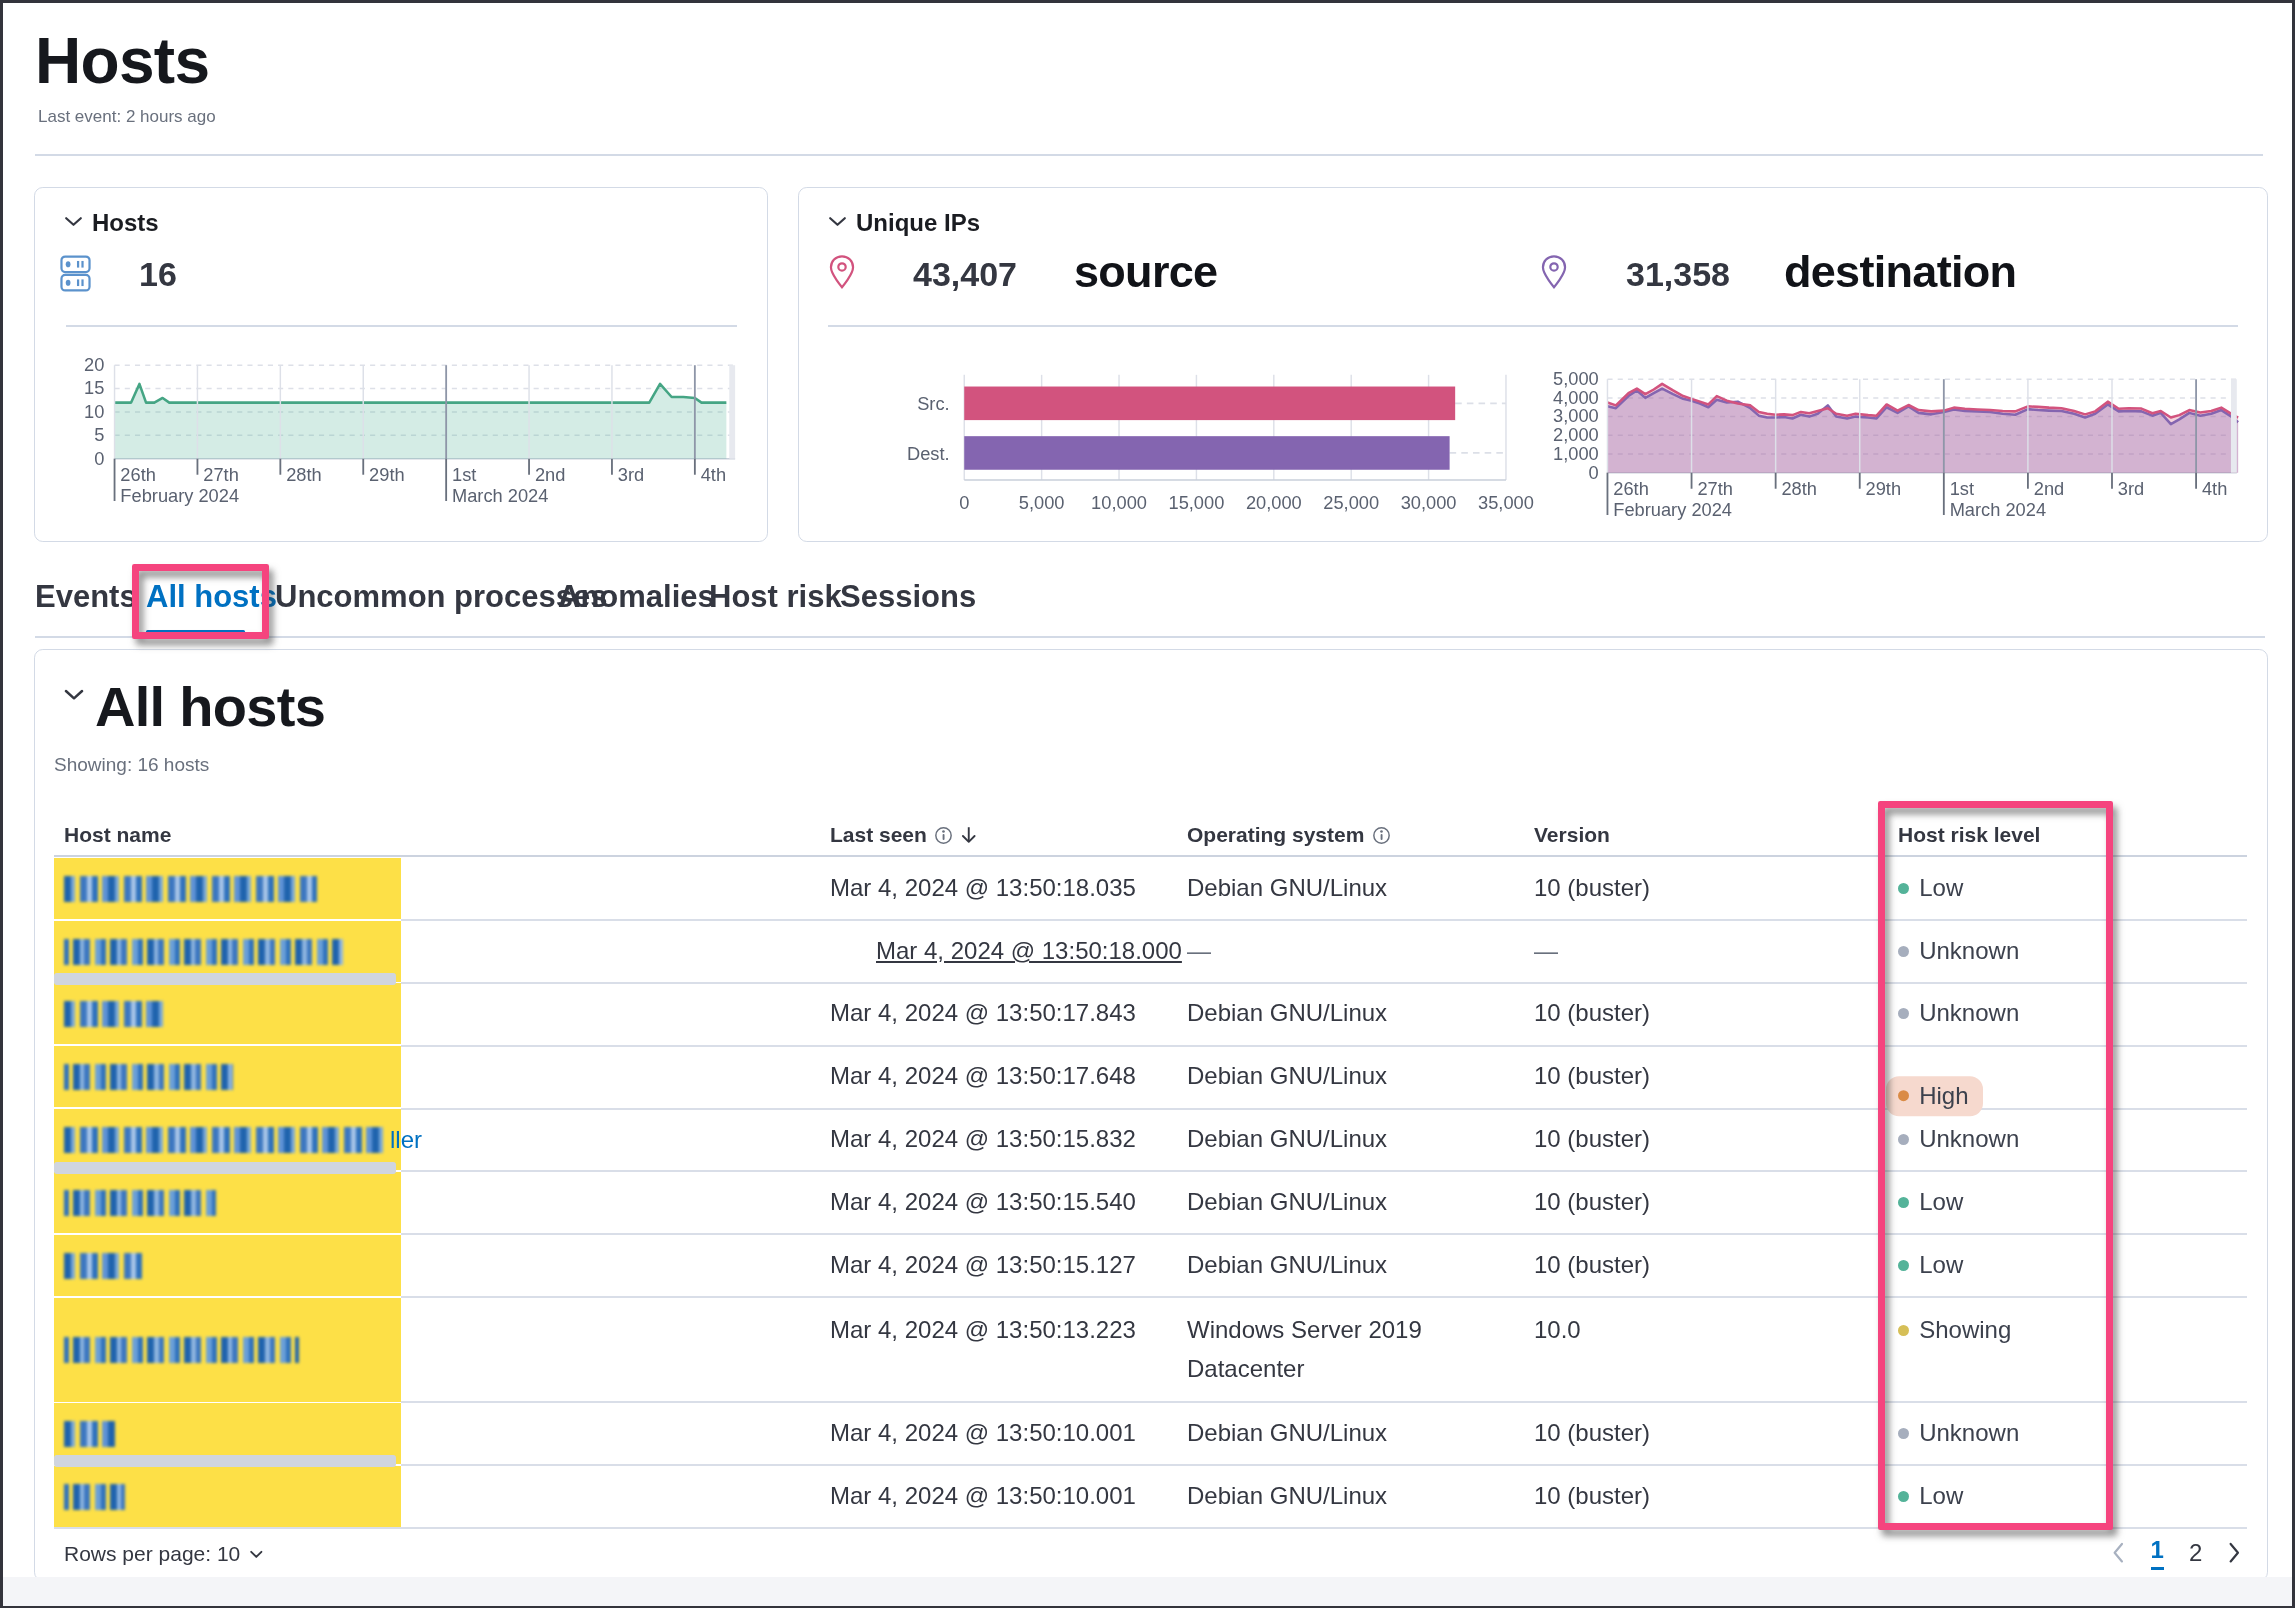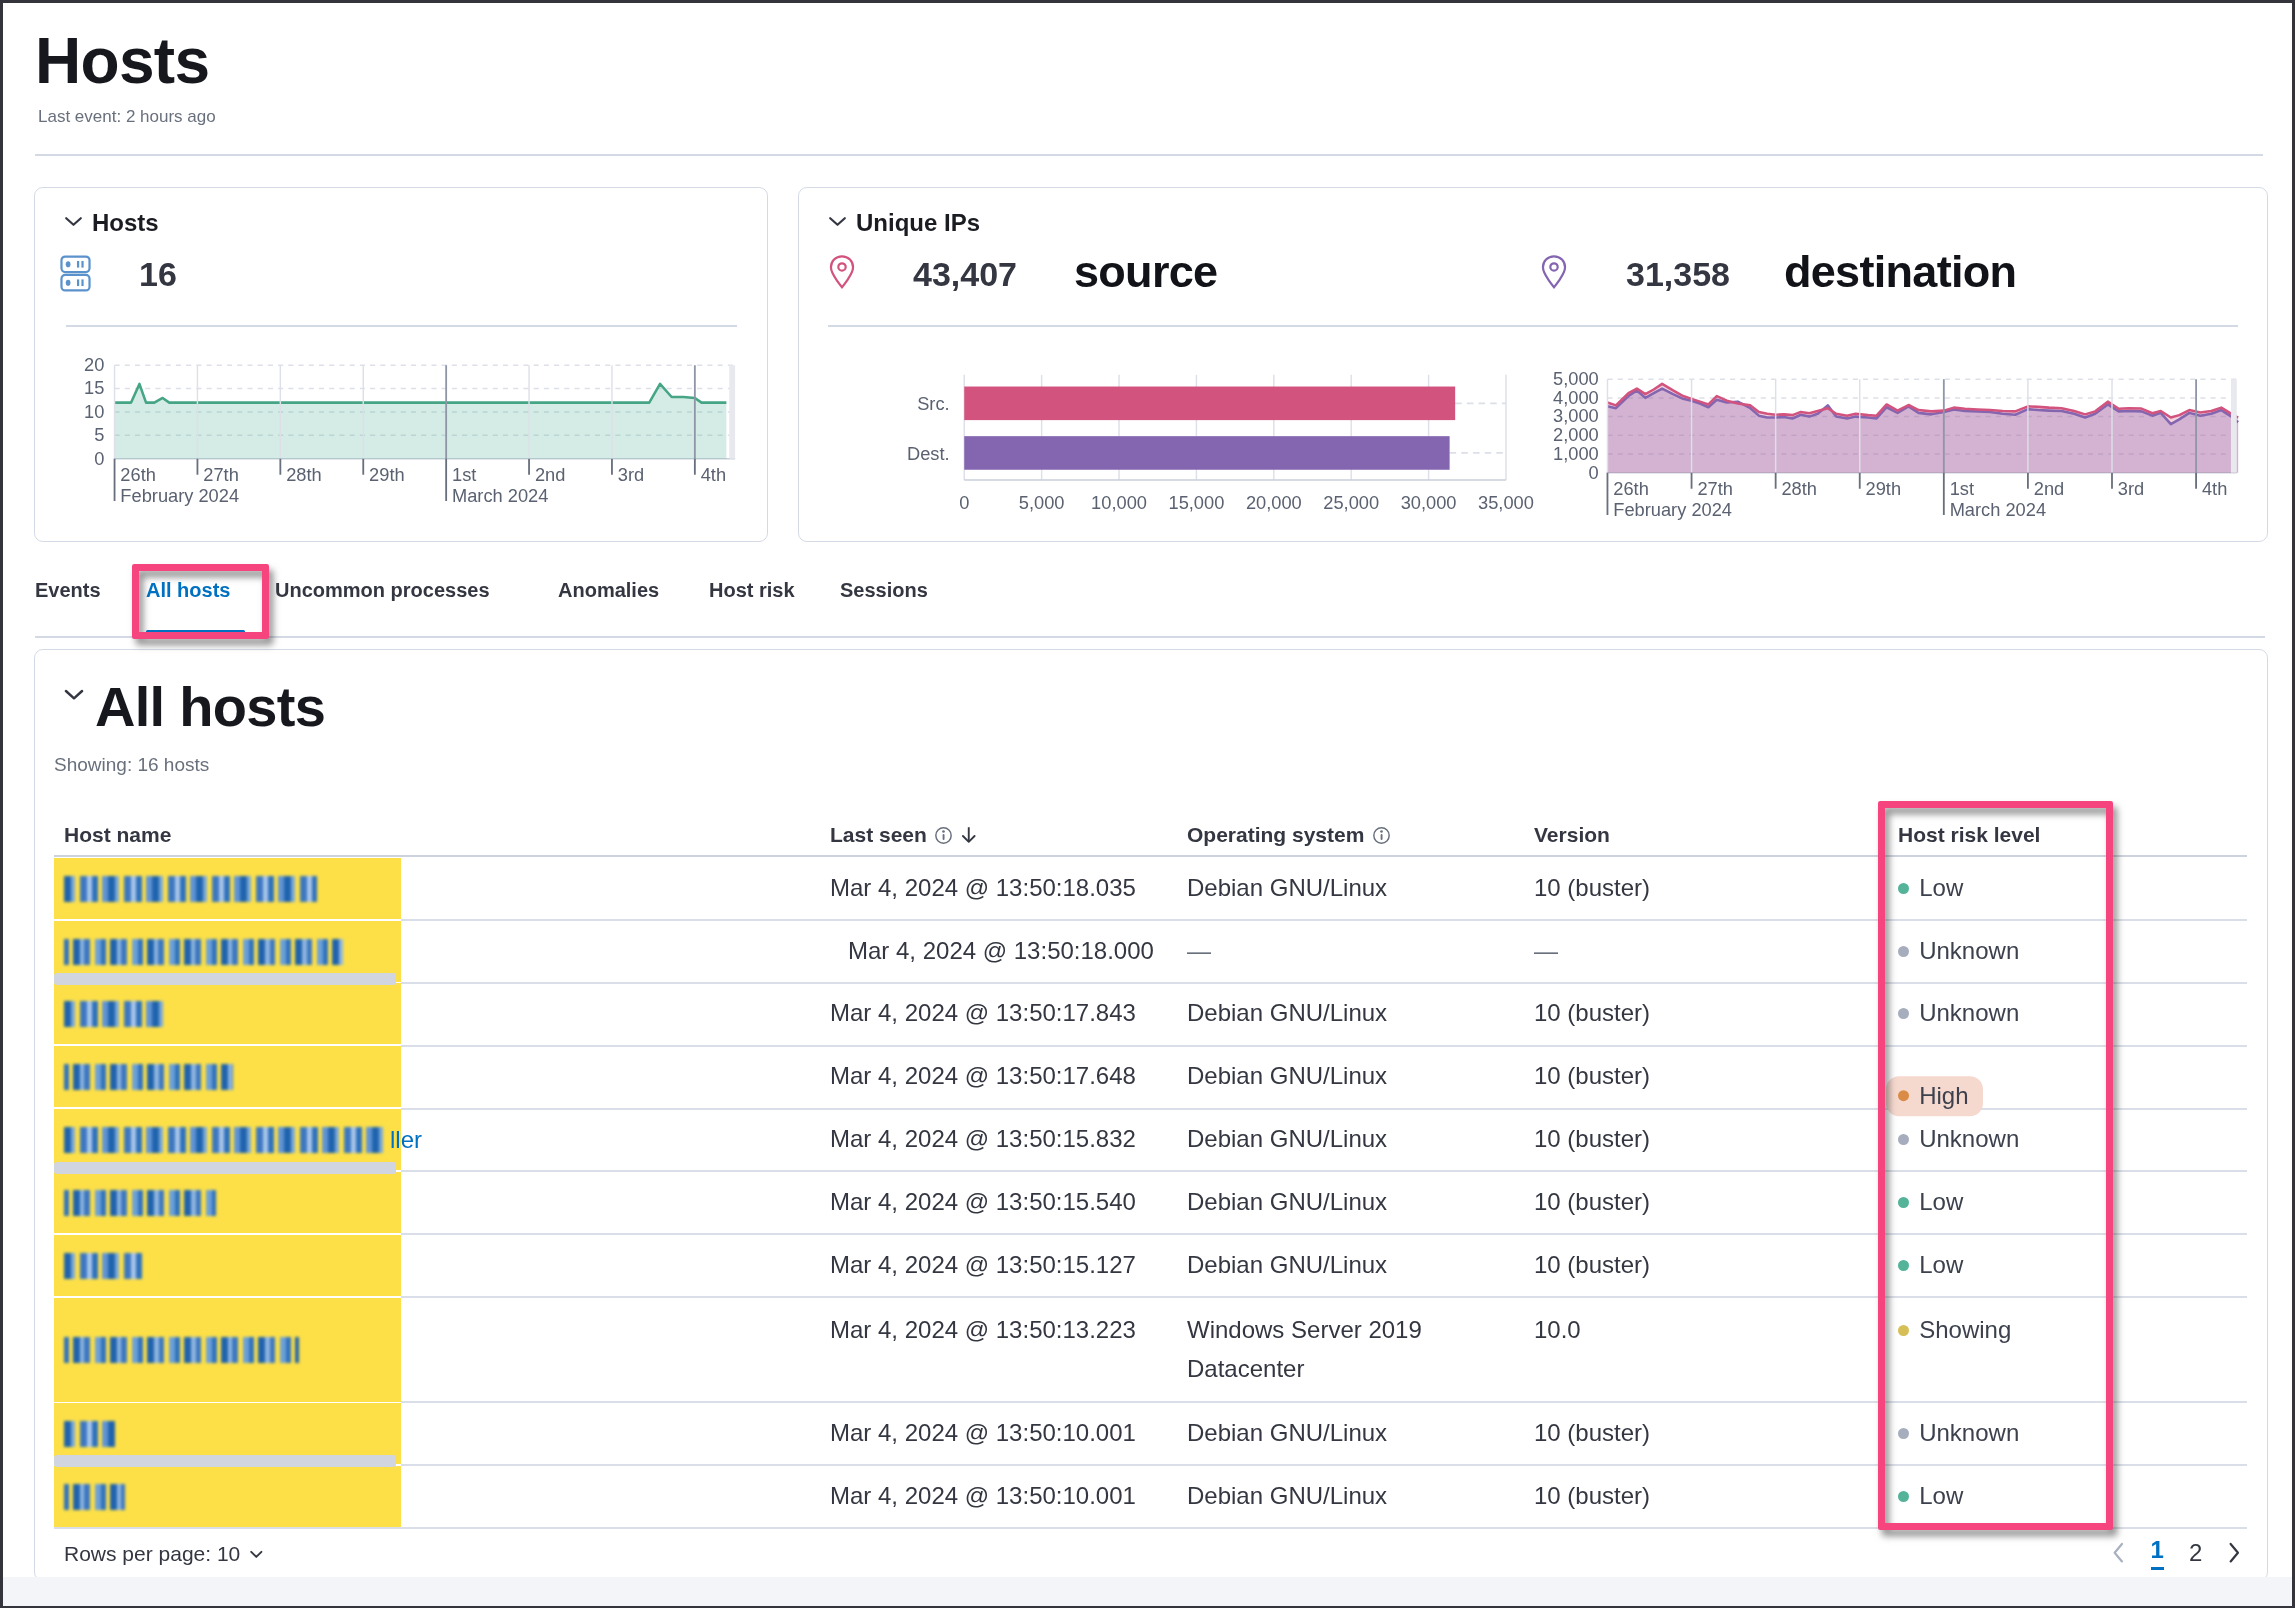--- a/index.html
+++ b/index.html
@@ -19,21 +19,21 @@
   .panel-hosts{left:31px;top:184px;width:734px;height:355px;}
   .panel-ips{left:795px;top:184px;width:1470px;height:355px;}
   .panel-allhosts{left:31px;top:646px;width:2234px;height:932px;}
   .panel-title{font-size:24px;font-weight:700;color:#1a1c21;}
   .inner-divider{position:absolute;height:1.5px;background:#d3dae6;}
 
   .stat-number{font-size:34px;font-weight:700;color:#343741;}
   .big-label{font-size:45px;font-weight:700;color:#111318;letter-spacing:-0.7px;}
 
   
-  .tab{position:absolute;top:576px;font-size:20px;font-weight:700;color:#343741;}
+  .tab{position:absolute;top:576px;font-size:31px;font-weight:700;color:#343741;}
   .tab.active{color:#0071c2;}
   .tab-underline{left:143px;top:627px;width:99px;height:5.1px;background:#0071c2;border-radius:1.5px;}
   .tabs-divider{left:32px;top:633px;width:2230px;height:1.5px;background:#d3dae6;}
 
   
   .annotation{position:absolute;border:7.3px solid #f5447e;border-radius:2.2px;box-sizing:border-box;
               filter:drop-shadow(4.4px 6.6px 3.7px rgba(45,45,45,0.55));pointer-events:none;z-index:60;}
 
   
   .section-title{left:92px;top:671px;font-size:56px;font-weight:700;color:#16181d;letter-spacing:-0.7px;}
@@ -302,21 +302,21 @@
       <div class="cell" style="left:1531px;top:885px;z-index:2;">10 (buster)</div>
       <div class="risk-wrap" style="left:1895px;top:885px;z-index:2;">
         <span class="risk-dot" style="background:#54b399"></span>
         <span>Low</span>
       </div>
       <div class="table-line" style="left:398px;top:979px;width:1846px;z-index:1;"></div>
       <div class="censor" style="left:51px;top:918px;width:347px;height:61px;z-index:2;">
         <div class="pix pix2" style="position:absolute;left:10.2px;top:50%;width:279px;"></div>
       </div>
       <div class="gray-bar" style="left:51px;top:970px;width:342px;z-index:3;"></div>
-      <div class="cell" style="left:845px;top:948px;z-index:2;">Mar 4, 2024 @ 13:50:18.000</div>
+      <div class="cell" style="left:873px;top:948px;z-index:2;text-decoration:underline;">Mar 4, 2024 @ 13:50:18.000</div>
       <div class="cell dash-cell" style="left:1184px;top:948px;z-index:2;">—</div>
       <div class="cell dash-cell" style="left:1531px;top:948px;z-index:2;">—</div>
       <div class="risk-wrap" style="left:1895px;top:948px;z-index:2;">
         <span class="risk-dot" style="background:#a6aebd"></span>
         <span>Unknown</span>
       </div>
       <div class="table-line" style="left:398px;top:1042px;width:1846px;z-index:1;"></div>
       <div class="censor" style="left:51px;top:980px;width:347px;height:61px;z-index:2;">
         <div class="pix" style="position:absolute;left:10.2px;top:50%;width:102px;"></div>
       </div>

